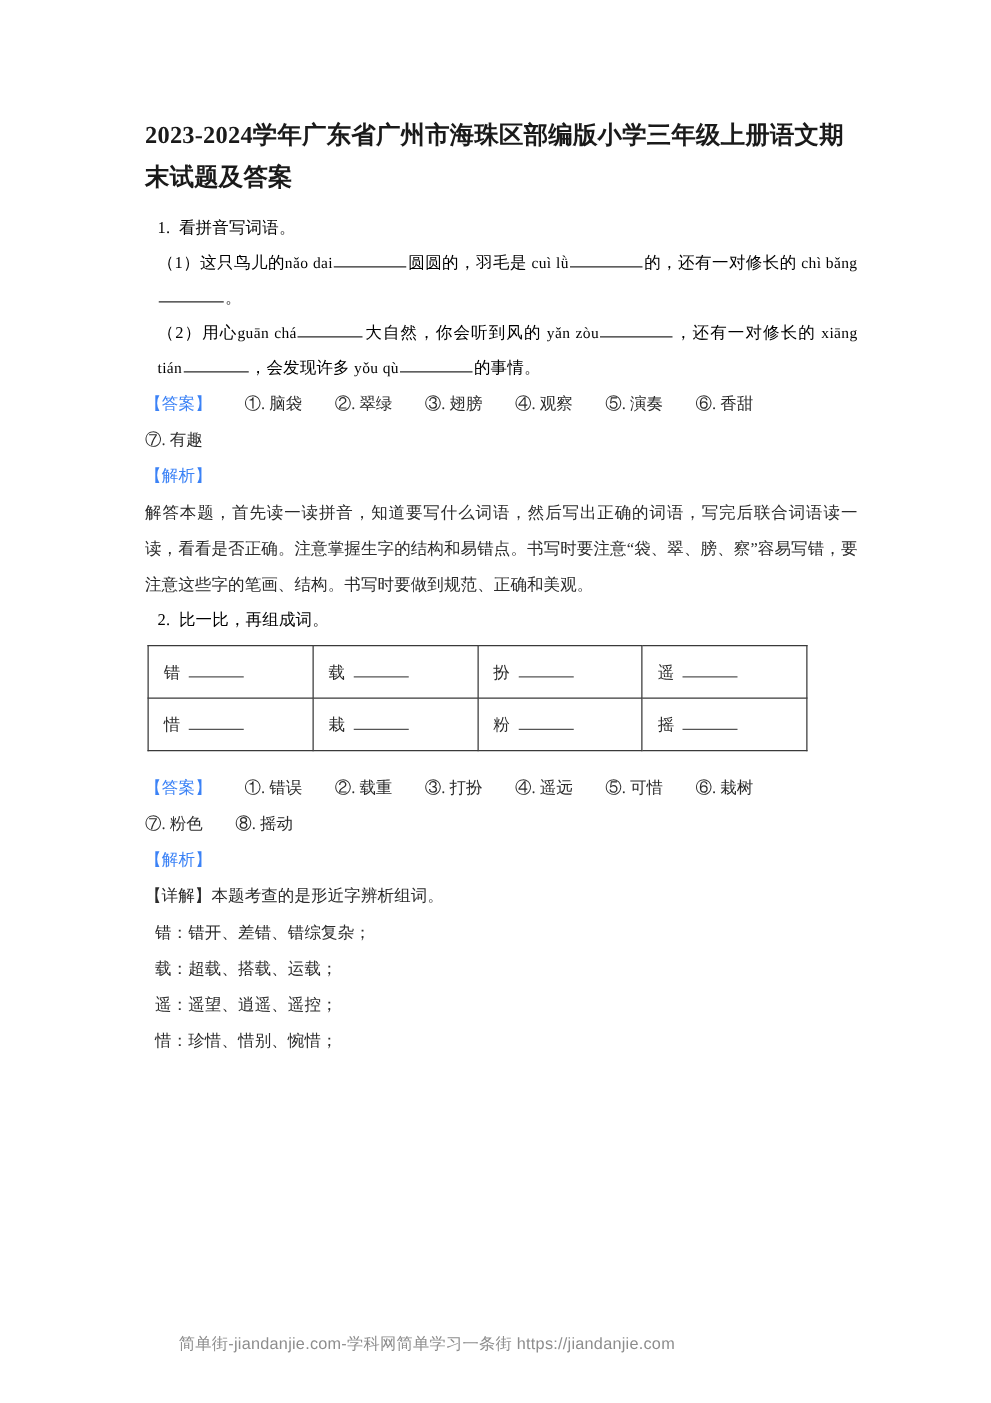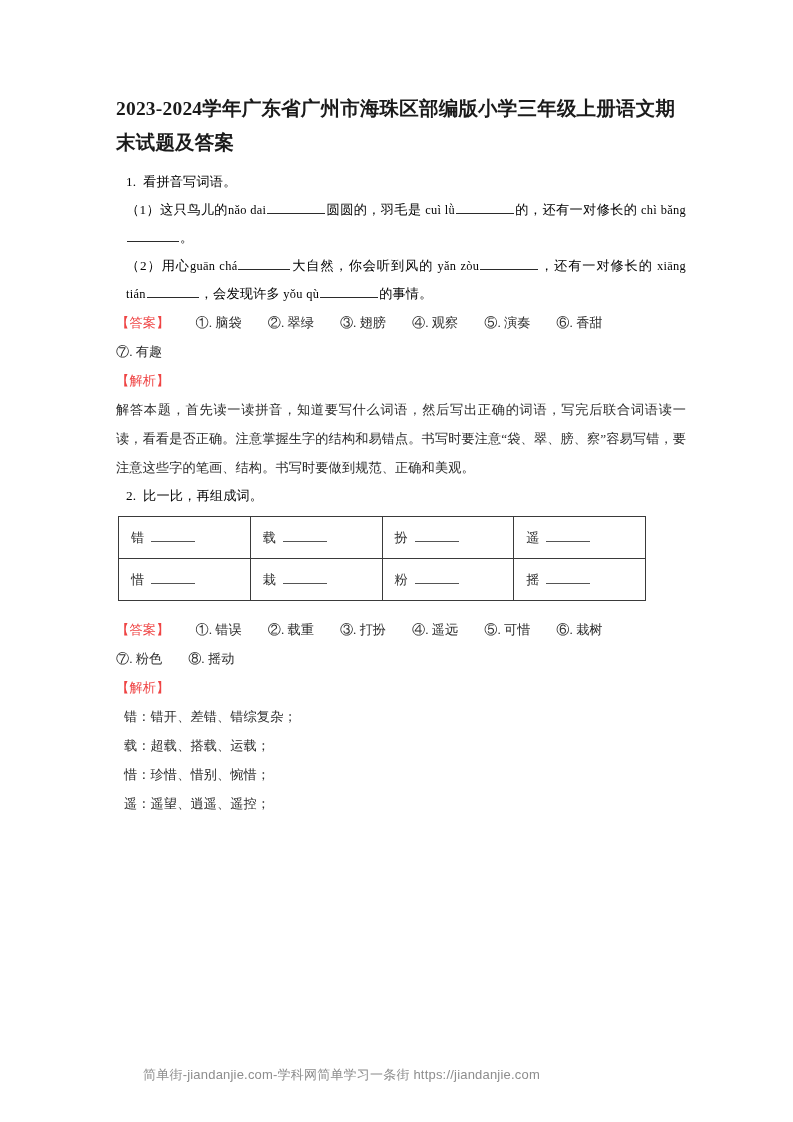--- a/index.html
+++ b/index.html
@@ -56,21 +56,21 @@
     margin: 0 1px;
   }
   .b-long { width: 58px; }
   .b-mid  { width: 52px; }
   .py {
     font-family: "Liberation Serif", "DejaVu Serif", serif;
     font-size: 12.4px;
     letter-spacing: 0.3px;
   }
   .label-blue {
-    color: #ef4444;
+    color: #3b82f6;
     font-size: 13.2px;
     letter-spacing: 0.2px;
   }
   .ans-row {
     font-size: 13.2px;
     line-height: 29px;
     color: #2b2b2b;
     margin: 0;
     white-space: nowrap;
   }
@@ -186,22 +186,23 @@
 
     <p class="ans-row">
       <span class="label-blue ans-item">【答案】</span><span class="ans-item">①. 错误</span><span class="ans-item">②. 载重</span><span class="ans-item">③. 打扮</span><span class="ans-item">④. 遥远</span><span class="ans-item">⑤. 可惜</span><span class="ans-item">⑥. 栽树</span>
     </p>
     <p class="ans-row">
       <span class="ans-item">⑦. 粉色</span><span class="ans-item">⑧. 摇动</span>
     </p>
 
     <p class="analysis-head label-blue">【解析】</p>
 
+    <p class="detail-line">【详解】本题考查的是形近字辨析组词。</p>
     <p class="detail-line sub">错：错开、差错、错综复杂；</p>
     <p class="detail-line sub">载：超载、搭载、运载；</p>
+    <p class="detail-line sub">遥：遥望、逍遥、遥控；</p>
     <p class="detail-line sub">惜：珍惜、惜别、惋惜；</p>
-    <p class="detail-line sub">遥：遥望、逍遥、遥控；</p>
 
   </div>
 
   <div class="footer">简单街-jiandanjie.com-学科网简单学习一条街 https://jiandanjie.com</div>
 
 </div>
 
 </body></html>

